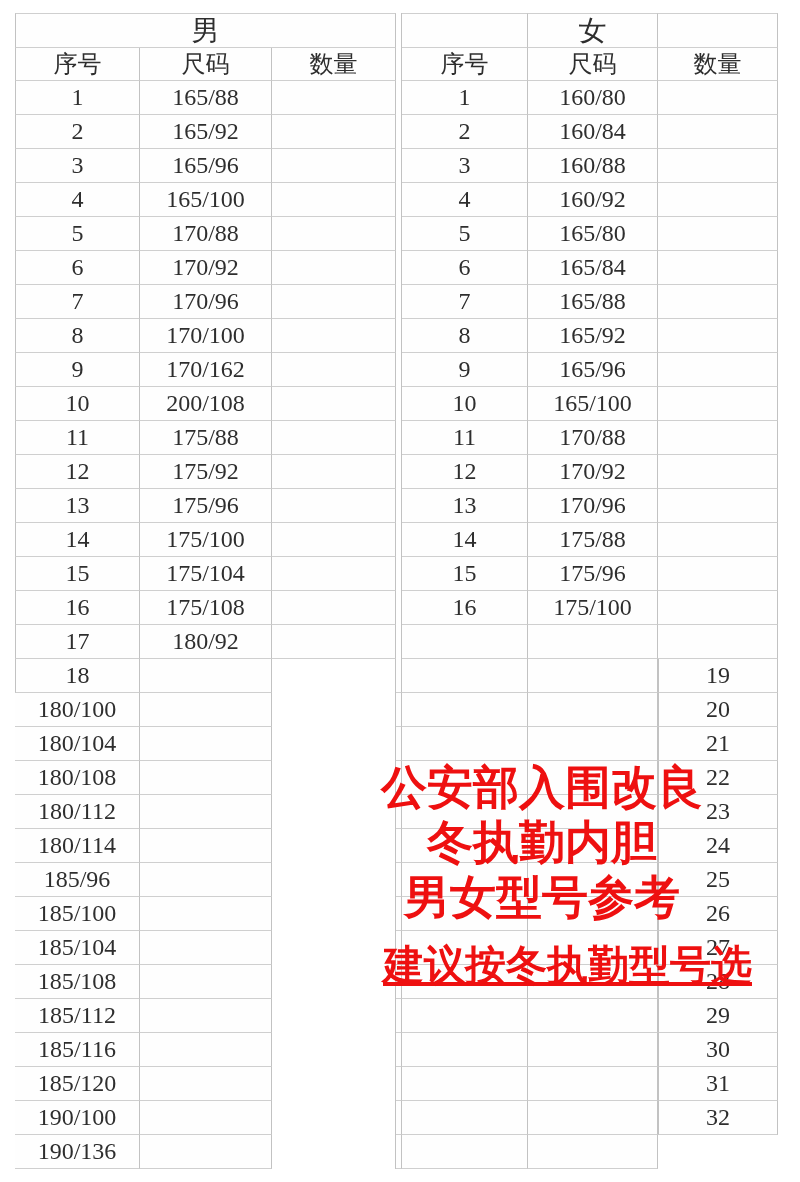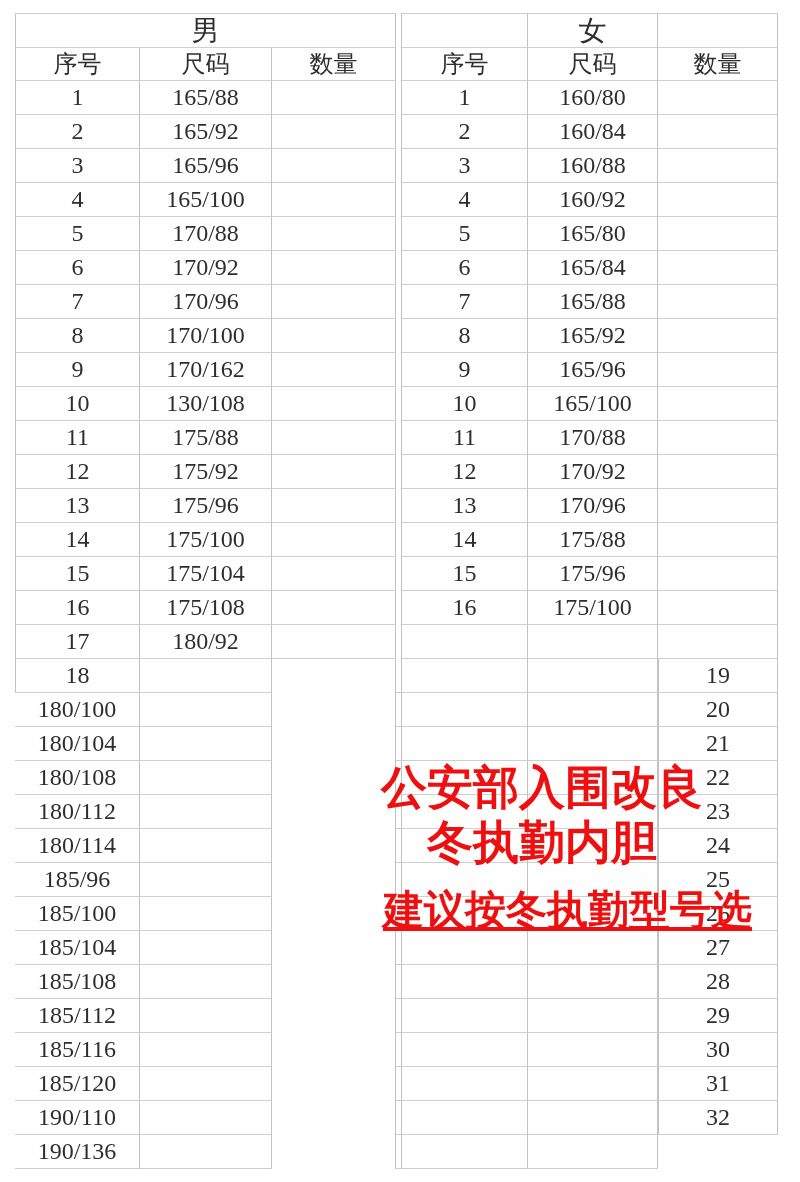--- a/index.html
+++ b/index.html
@@ -138,21 +138,21 @@
       <div class="c ">165/92</div>
       <div class="c "></div>
       <div class="c first-col">9</div>
       <div class="c ">170/162</div>
       <div class="c "></div>
       <div class="c gap"></div>
       <div class="c ">9</div>
       <div class="c ">165/96</div>
       <div class="c "></div>
       <div class="c first-col">10</div>
-      <div class="c ">130/108</div>
+      <div class="c ">200/108</div>
       <div class="c "></div>
       <div class="c gap"></div>
       <div class="c ">10</div>
       <div class="c ">165/100</div>
       <div class="c "></div>
       <div class="c first-col">11</div>
       <div class="c ">175/88</div>
       <div class="c "></div>
       <div class="c gap"></div>
       <div class="c ">11</div>
@@ -284,34 +284,35 @@
       <div class="c "></div>
       <div class="c "></div>
       <div class="c first-col">30</div>
       <div class="c ">185/120</div>
       <div class="c "></div>
       <div class="c gap"></div>
       <div class="c "></div>
       <div class="c "></div>
       <div class="c "></div>
       <div class="c first-col">31</div>
-      <div class="c ">190/110</div>
+      <div class="c ">190/100</div>
       <div class="c "></div>
       <div class="c gap"></div>
       <div class="c "></div>
       <div class="c "></div>
       <div class="c "></div>
       <div class="c first-col">32</div>
       <div class="c ">190/136</div>
       <div class="c "></div>
       <div class="c gap"></div>
       <div class="c "></div>
       <div class="c "></div>
       <div class="c "></div>
     </div>
   <div class="annotation">
     <div class="ann-lines">
       <div>公安部入围改良</div>
       <div>冬执勤内胆</div>
+      <div>男女型号参考</div>
     </div>
     <div class="ann-note">建议按冬执勤型号选</div>
   </div>
 </div>
 
 </body></html>

